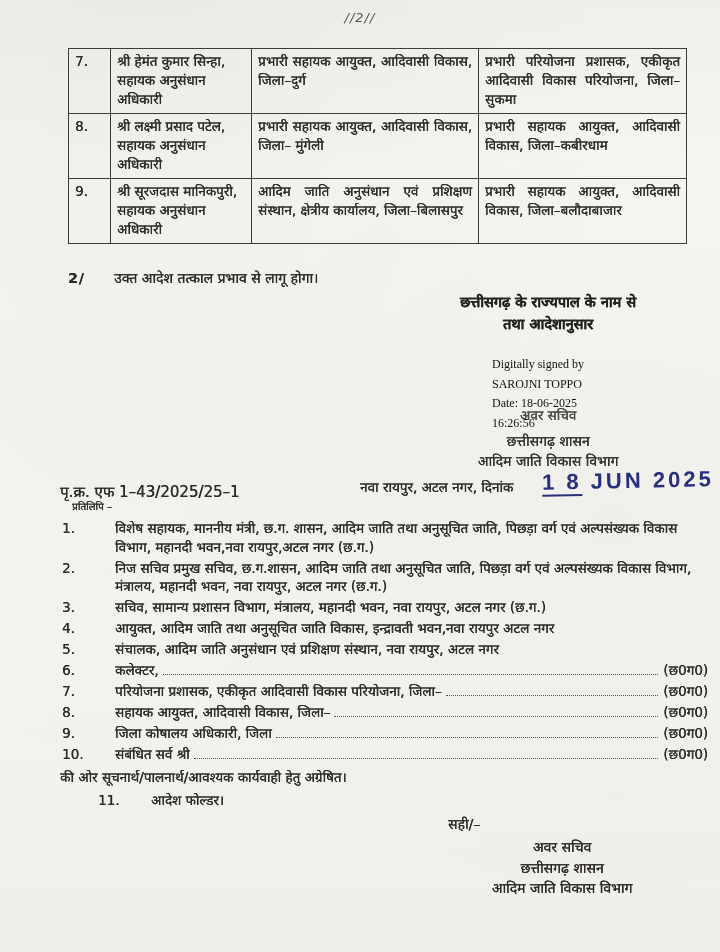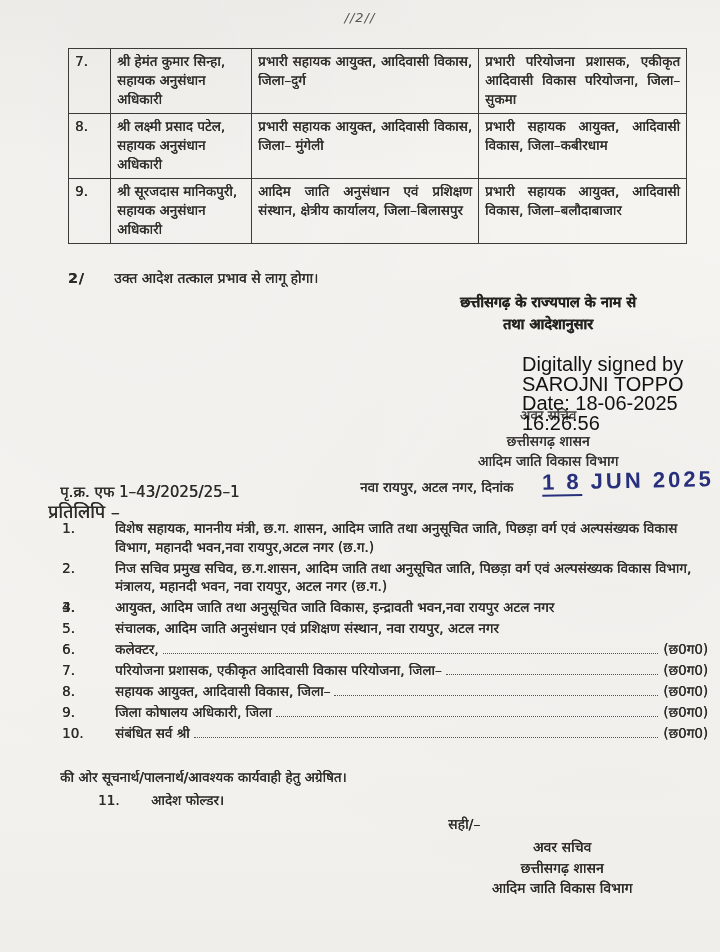--- a/index.html
+++ b/index.html
@@ -36,43 +36,43 @@
   td.post{text-align:justify;}
   
   .order-line{position:absolute;left:68px;top:268px;font-size:14px;}
   .order-line .num{display:inline-block;width:46px;font-weight:bold;letter-spacing:1px;}
   .order-line .txt{filter:blur(0.2px);}
   
   .authority{position:absolute;left:417px;top:291px;width:262px;text-align:center;
     font-size:14.5px;line-height:22px;font-weight:bold;color:#252320;}
   
   .digital-sig{
-    position:absolute;left:522px;top:355px;z-index:3;
-    font-size:20px;line-height:19.5px;color:#111;
-    font-family:Liberation Sans, sans-serif;
+    position:absolute;left:492px;top:355px;z-index:3;
+    font-size:12px;line-height:19.5px;color:#111;
+    font-family:Liberation Serif, serif;
   }
   .signatory-overlap{
     position:absolute;left:417px;top:406px;width:262px;text-align:center;z-index:2;
     font-size:13.5px;color:#4a4845;
   }
   .signatory-mid{
     position:absolute;left:417px;top:430px;width:262px;text-align:center;z-index:1;
     font-size:14px;line-height:19.5px;color:#343230;
   }
   
   .ref-no{position:absolute;left:60px;top:481px;font-size:15px;}
   .place-date{position:absolute;left:360px;top:478px;font-size:13.5px;}
   .date-stamp{
     position:absolute;left:542px;top:468px;z-index:4;
     font-size:22px;font-weight:bold;letter-spacing:3px;
     color:#28307c;transform:rotate(-1.2deg);
     font-family:"Liberation Sans","DejaVu Sans",sans-serif;
   }
   .date-stamp .u{border-bottom:2px solid #28307c;}
-  .copies-head{position:absolute;left:48px;top:499px;font-size:18px;text-align:center;}
+  .copies-head{position:absolute;left:72px;top:499px;font-size:10px;text-align:center;}
   
   .copies{position:absolute;left:60px;top:519px;width:648px;font-size:13.5px;line-height:18.5px;}
   .copy-item{position:relative;padding-left:55px;margin-bottom:2.5px;}
   .copy-item .num{position:absolute;left:2px;top:0;}
   .copy-item.leader-row{display:flex;align-items:baseline;}
   .copy-item.leader-row .txt{white-space:nowrap;}
   .leader{flex:1 1 auto;border-bottom:1.6px dotted #56544f;margin:0 5px 4px 4px;min-width:20px;}
   .suffix{white-space:nowrap;}
   
   .forward{position:absolute;left:60px;top:768px;font-size:13.5px;}
@@ -153,20 +153,21 @@
     <div class="copy-item">
       <span class="num">1.</span>
       <span>विशेष सहायक, माननीय मंत्री, छ.ग. शासन, आदिम जाति तथा अनुसूचित जाति, पिछड़ा वर्ग एवं अल्पसंख्यक विकास विभाग, महानदी भवन,नवा रायपुर,अटल नगर (छ.ग.)</span>
     </div>
     <div class="copy-item">
       <span class="num">2.</span>
       <span>निज सचिव प्रमुख सचिव, छ.ग.शासन, आदिम जाति तथा अनुसूचित जाति, पिछड़ा वर्ग एवं अल्पसंख्यक विकास विभाग, मंत्रालय, महानदी भवन, नवा रायपुर, अटल नगर (छ.ग.)</span>
     </div>
     <div class="copy-item">
       <span class="num">3.</span>
+      <span>सचिव, सामान्य प्रशासन विभाग, मंत्रालय, महानदी भवन, नवा रायपुर, अटल नगर (छ.ग.)</span>
     </div>
     <div class="copy-item">
       <span class="num">4.</span>
       <span>आयुक्त, आदिम जाति तथा अनुसूचित जाति विकास, इन्द्रावती भवन,नवा रायपुर अटल नगर</span>
     </div>
     <div class="copy-item">
       <span class="num">5.</span>
       <span>संचालक, आदिम जाति अनुसंधान एवं प्रशिक्षण संस्थान, नवा रायपुर, अटल नगर</span>
     </div>
     <div class="copy-item leader-row">

